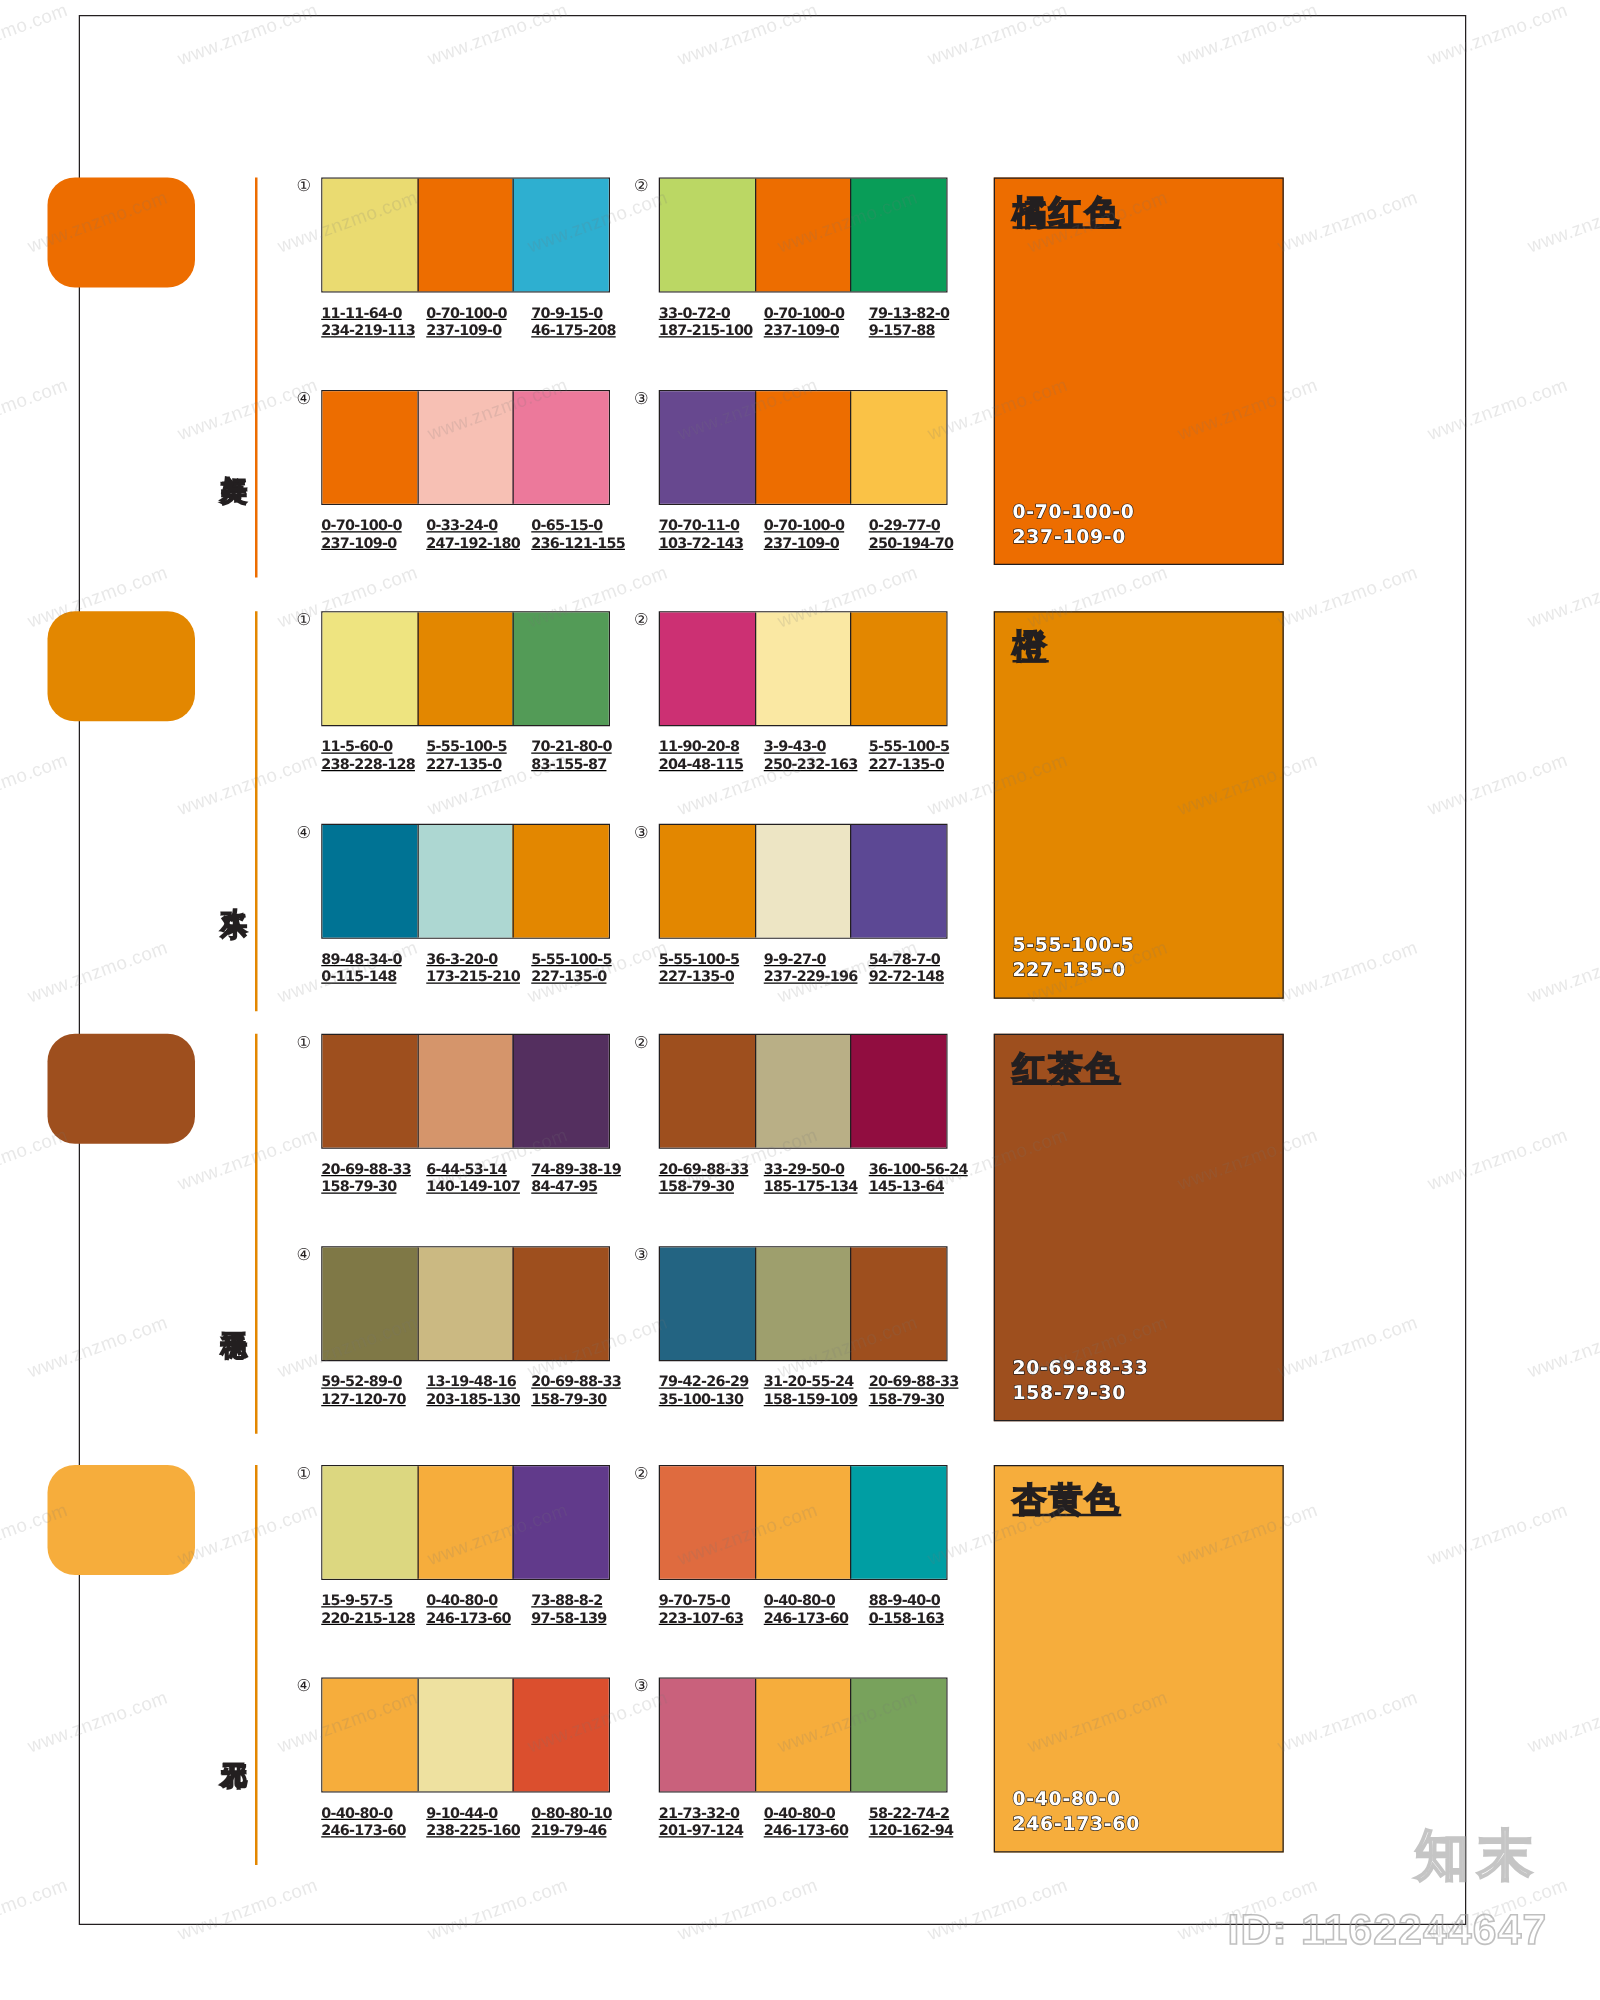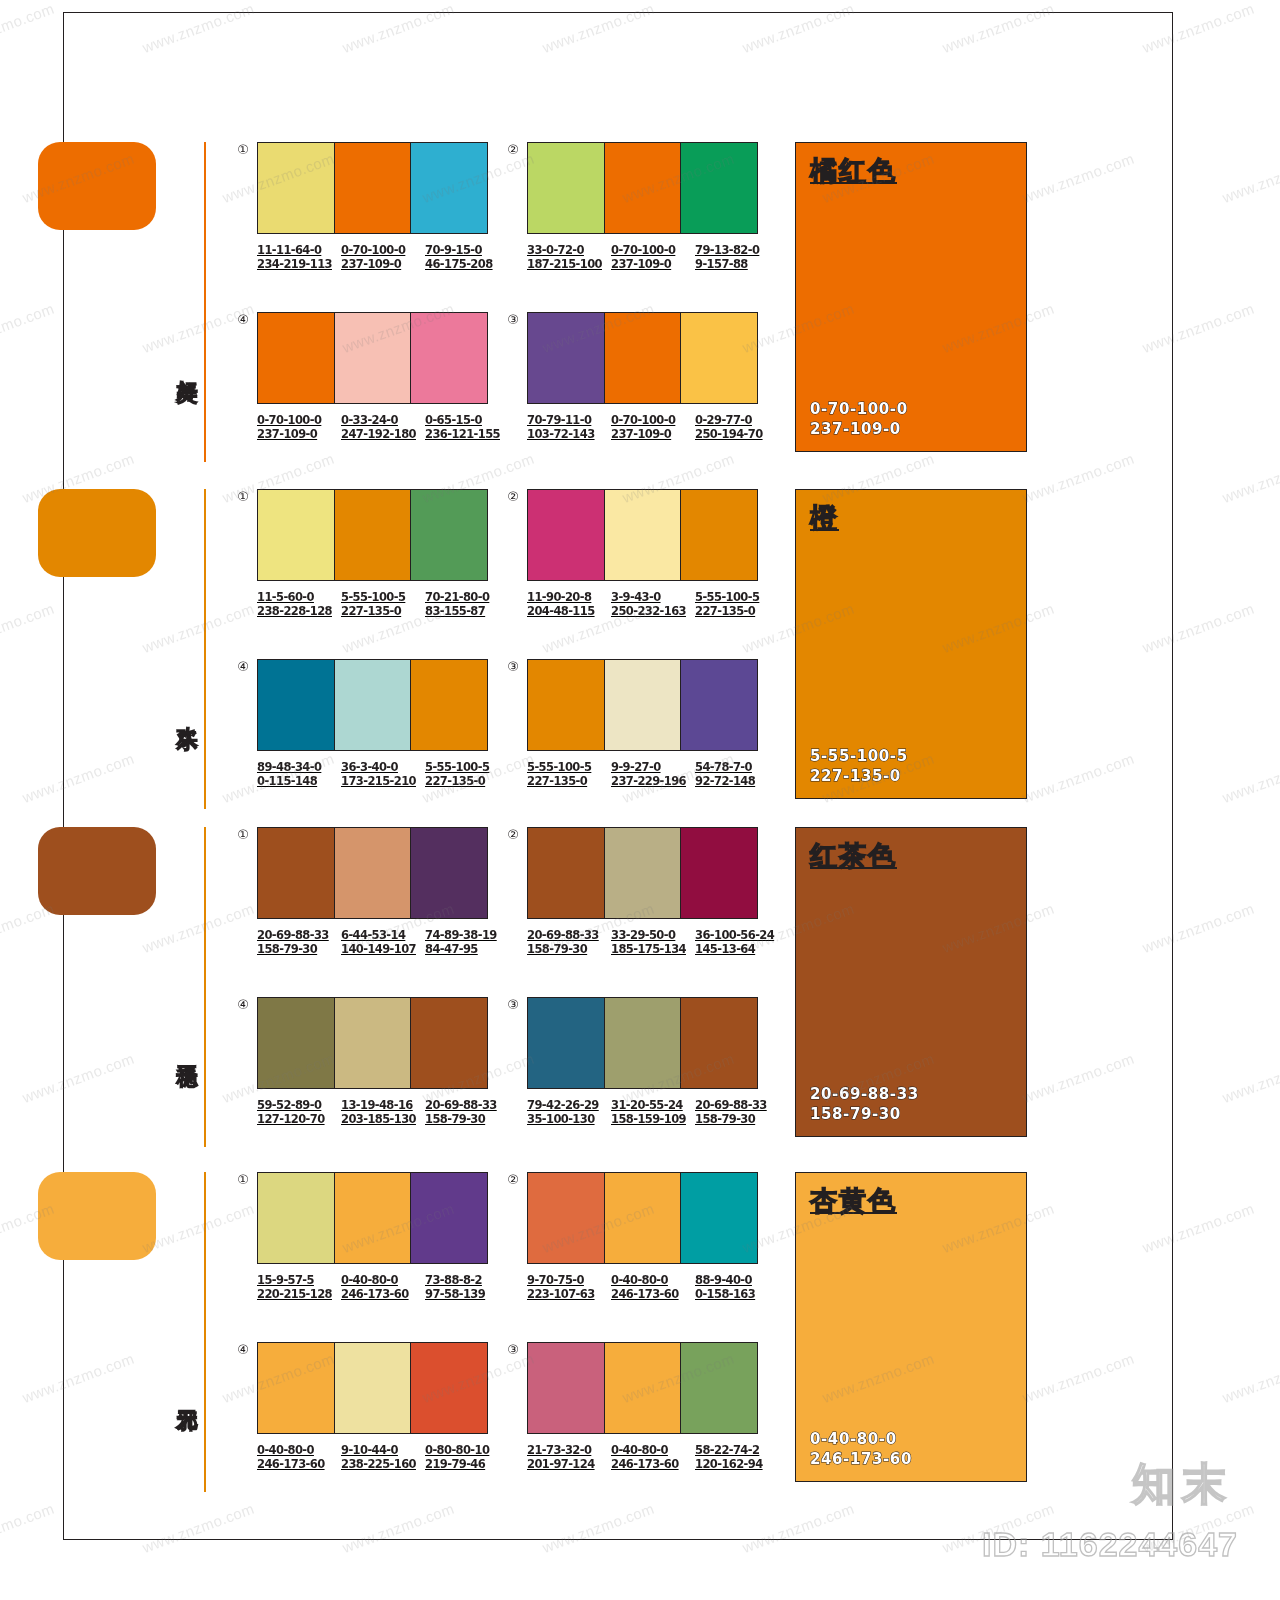--- a/index.html
+++ b/index.html
@@ -246,21 +246,21 @@
         </div>
       </div>
       <div class="palette-group" style="left: 527px; top: 170px;">
         <div class="group-index">③</div>
         <div class="swatch-row">
           <div class="sw" style="background: rgb(103, 72, 143);"></div>
           <div class="sw" style="background: rgb(237, 109, 0);"></div>
           <div class="sw" style="background: rgb(250, 194, 70);"></div>
         </div>
         <div class="code-row">
-          <div class="code-cell"><span class="cmyk">70-79-11-0</span><span class="rgb">103-72-143</span></div>
+          <div class="code-cell"><span class="cmyk">70-70-11-0</span><span class="rgb">103-72-143</span></div>
           <div class="code-cell"><span class="cmyk">0-70-100-0</span><span class="rgb">237-109-0</span></div>
           <div class="code-cell"><span class="cmyk">0-29-77-0</span><span class="rgb">250-194-70</span></div>
         </div>
       </div>
     </div>
     <div class="feature-panel" style="top: 142px; height: 310px; background: rgb(237, 109, 0);">
       <div class="feature-title">橘红色</div>
       <div class="feature-codes">
         <div>0-70-100-0</div>
         <div>237-109-0</div>
@@ -298,21 +298,21 @@
       </div>
       <div class="palette-group" style="left: 257px; top: 170px;">
         <div class="group-index">④</div>
         <div class="swatch-row">
           <div class="sw" style="background: rgb(0, 115, 148);"></div>
           <div class="sw" style="background: rgb(173, 215, 210);"></div>
           <div class="sw" style="background: rgb(227, 135, 0);"></div>
         </div>
         <div class="code-row">
           <div class="code-cell"><span class="cmyk">89-48-34-0</span><span class="rgb">0-115-148</span></div>
-          <div class="code-cell"><span class="cmyk">36-3-40-0</span><span class="rgb">173-215-210</span></div>
+          <div class="code-cell"><span class="cmyk">36-3-20-0</span><span class="rgb">173-215-210</span></div>
           <div class="code-cell"><span class="cmyk">5-55-100-5</span><span class="rgb">227-135-0</span></div>
         </div>
       </div>
       <div class="palette-group" style="left: 527px; top: 170px;">
         <div class="group-index">③</div>
         <div class="swatch-row">
           <div class="sw" style="background: rgb(227, 135, 0);"></div>
           <div class="sw" style="background: rgb(237, 229, 196);"></div>
           <div class="sw" style="background: rgb(92, 72, 148);"></div>
         </div>

